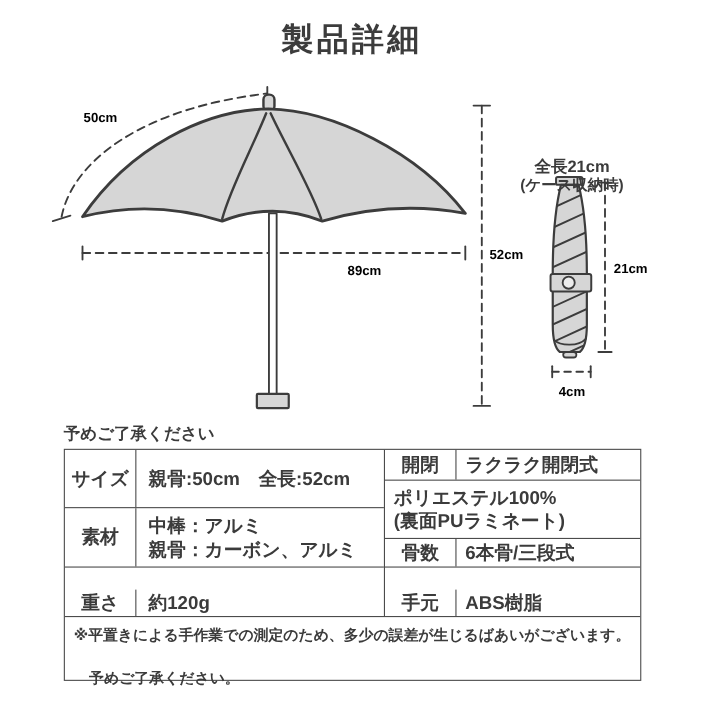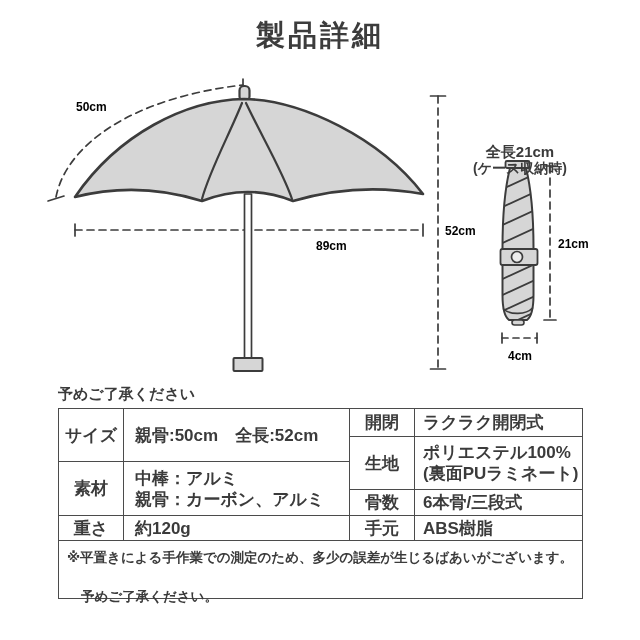--- a/index.html
+++ b/index.html
@@ -23,21 +23,21 @@
   .case-line2{font-size:14px;font-weight:bold;}
   .spec-heading{position:absolute;left:58px;top:385px;font-size:15px;font-weight:bold;color:#3b3b3b;}
   .spec-table{
     position:absolute;left:58px;top:408px;width:525px;box-sizing:border-box;
     border:1.5px solid #4b4b4b;background:#ffffff;font-weight:bold;
   }
   .cols{display:flex;}
   .col-left{width:290px;}
   .col-right{flex:1;border-left:1.5px solid #4b4b4b;}
   .trow{display:flex;box-sizing:border-box;border-bottom:1.5px solid #4b4b4b;}
-  .col-left .trow:last-child,.col-right .trow:last-child{border-bottom:none;}
+  .col-left .trow:last-child,.col-right .trow:last-child{border-bottom:none;margin-top:20px;}
   .h53{height:53px;}.h54{height:54px;}.h24{height:24px;}.h28{height:28px;}.h26{height:26px;}
   .tlabel{
     width:65px;box-sizing:border-box;border-right:1.5px solid #4b4b4b;
     display:flex;align-items:center;justify-content:center;font-size:17px;
   }
   .tvalue{
     flex:1;display:flex;flex-direction:column;justify-content:center;
     padding-left:11px;font-size:17px;line-height:21px;white-space:nowrap;
   }
   .col-right .tvalue{padding-left:8px;}
@@ -164,21 +164,20 @@
         </div>
       </div>
       <div class="col-right">
         <div class="trow h28">
           <div class="tlabel">開閉</div>
           <div class="tvalue">
             <div>ラクラク開閉式</div>
           </div>
         </div>
         <div class="trow h53">
-          <div class="tlabel">生地</div>
           <div class="tvalue">
             <div>ポリエステル100%</div>
             <div>(裏面PUラミネート)</div>
           </div>
         </div>
         <div class="trow h26">
           <div class="tlabel">骨数</div>
           <div class="tvalue">
             <div>6本骨/三段式</div>
           </div>

